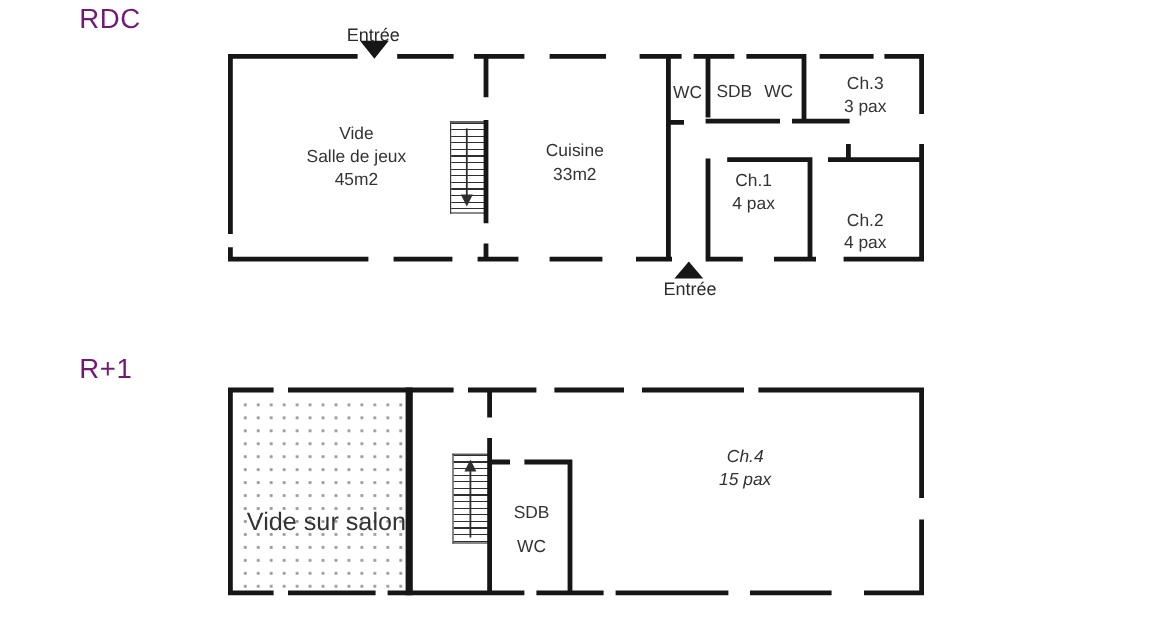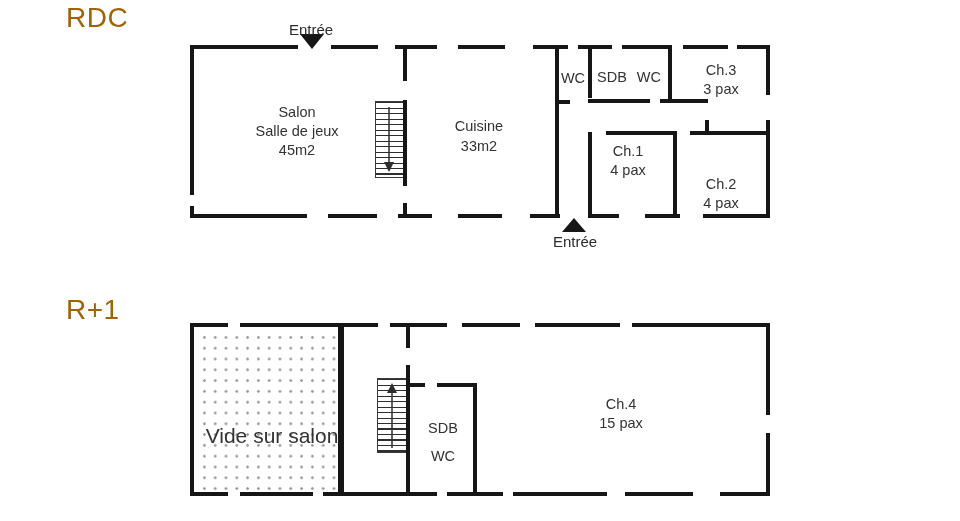--- a/index.html
+++ b/index.html
@@ -1,20 +1,20 @@
 <!DOCTYPE html>
 <html><head>
 <meta charset="utf-8">
 <style>
   html,body{margin:0;padding:0;background:#ffffff;}
   .canvas{
     position:relative;width:960px;height:521px;background:#ffffff;overflow:hidden;
     font-family:"Liberation Sans","DejaVu Sans",sans-serif;color:#2e2e2e;
   }
-  .floor-title{position:absolute;font-size:28px;color:#a16207;letter-spacing:.5px;white-space:nowrap;}
+  .floor-title{position:absolute;font-size:23px;color:#701a75;letter-spacing:.5px;white-space:nowrap;}
   .lbl{position:absolute;transform:translateX(-50%);text-align:center;font-size:14.5px;
        line-height:19px;color:#333333;white-space:nowrap;}
   .lbl-small{position:absolute;transform:translateX(-50%);text-align:center;font-size:15px;
        color:#2b2b2b;white-space:nowrap;}
   .sdbwc-row{display:flex;gap:10px;justify-content:center;}
   .wide-lines{line-height:28px;}
   .dots{
     position:absolute;left:196px;top:329px;width:142px;height:161px;
     background-image:radial-gradient(circle,#9a9a9a 1.05px,transparent 1.55px);
     background-size:10.8px 10.8px;background-position:3px 3px;
@@ -71,21 +71,21 @@
       <path d="M392 392V448" stroke="#2e2e2e" stroke-width="1.5"></path>
       <polygon points="387,393 397,393 392,383" fill="#2e2e2e"></polygon>
     </g>
   </svg>
 
   <div class="floor-title" style="left:66px;top:2px;">RDC</div>
 
   <div class="lbl-small" style="left:311px;top:21px;">Entrée</div>
 
   <div class="lbl" style="left:297px;top:103px;">
-    <div>Salon</div>
+    <div>Vide</div>
     <div>Salle de jeux</div>
     <div>45m2</div>
   </div>
 
   <div class="lbl" style="left:479px;top:116px;line-height:20px;">
     <div>Cuisine</div>
     <div>33m2</div>
   </div>
 
   <div class="lbl" style="left:573px;top:69px;">WC</div>
@@ -114,18 +114,18 @@
 
   <div class="floor-title" style="left:66px;top:294px;">R+1</div>
 
   <div class="lbl" style="left:272px;top:426px;font-size:21px;">Vide sur salon</div>
 
   <div class="lbl wide-lines" style="left:443px;top:414px;">
     <div>SDB</div>
     <div>WC</div>
   </div>
 
-  <div class="lbl" style="left:621px;top:395px;">
+  <div class="lbl" style="left:621px;top:372px;font-style:italic;">
     <div>Ch.4</div>
     <div>15 pax</div>
   </div>
 
 </div>
 
 </body></html>

